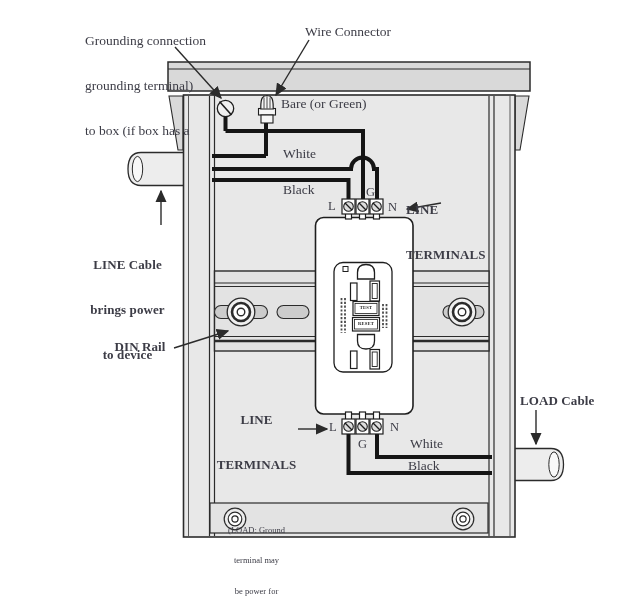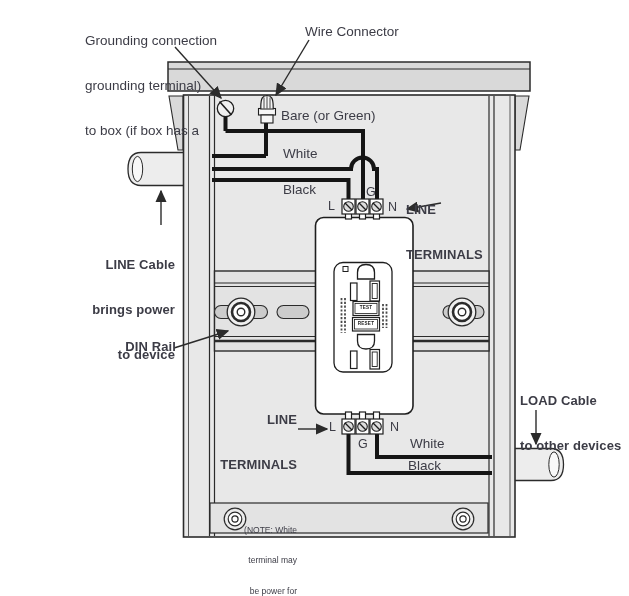--- a/index.html
+++ b/index.html
@@ -1,21 +1,21 @@
 <!DOCTYPE html>
 <html><head>
 <meta charset="utf-8">
 <style>
   body{margin:0;background:#fff}
   .canvas{position:relative;width:629px;height:596px;background:#ffffff;
-    font-family:Liberation Sans, sans-serif;color:#3c3c46;overflow:hidden}
+    font-family:Liberation Serif, serif;color:#3c3c46;overflow:hidden}
   .svgabs{position:absolute;left:0;top:0}
   .t{position:absolute;font-size:13.5px;line-height:15px;white-space:pre}
   .b{font-weight:bold;font-size:13px;letter-spacing:.1px}
-  .r{text-align:right}
+  .r{text-align:center}
   .s{font-size:8.5px;line-height:10.3px}
   .term{position:absolute;font-size:12.5px;line-height:14px}
   .micro{position:absolute;font-size:4.6px;font-weight:bold;letter-spacing:.2px;
     text-align:center;color:#222;line-height:5px}
 </style>
 </head>
 <body>
 
 <div class="canvas">
 
@@ -179,21 +179,21 @@
 </svg>
 
 <div class="t" style="left:85px;top:3px">
   <div>Grounding connection</div>
   <div>grounding terminal)</div>
   <div>to box (if box has a</div>
 </div>
 
 <div class="t" style="left:305px;top:24px">Wire Connector</div>
 
-<div class="t" style="left:281px;top:108px">Bare (or Green)</div>
+<div class="t" style="left:281px;top:96px">Bare (or Green)</div>
 <div class="t" style="left:283px;top:146px">White</div>
 <div class="t" style="left:283px;top:182px">Black</div>
 
 <div class="t b" style="left:406px;top:172px">
   <div>LINE</div>
   <div>TERMINALS</div>
 </div>
 
 <div class="term" style="left:328px;top:199px">L</div>
 <div class="term" style="left:366px;top:185px">G</div>
@@ -204,36 +204,35 @@
   <div>brings power</div>
   <div>to device</div>
 </div>
 
 <div class="t b r" style="left:104px;top:339px;width:72px">DIN Rail</div>
 
 <div class="t r" style="left:216px;top:382px;width:81px">
   <div class="b">LINE</div>
   <div class="b">TERMINALS</div>
   <div class="s" style="margin-top:2px">
-    <div>(NOTE: White</div>
+    <div>(LOAD: Ground</div>
     <div>terminal may</div>
     <div>be power for</div>
     
     
   </div>
 </div>
 
 <div class="term" style="left:329px;top:420px">L</div>
 <div class="term" style="left:358px;top:437px">G</div>
 <div class="term" style="left:390px;top:420px">N</div>
 
 <div class="t" style="left:410px;top:436px">White</div>
 <div class="t" style="left:408px;top:458px">Black</div>
 
 <div class="t b" style="left:520px;top:363px">
   <div>LOAD Cable</div>
-  <div>to other devices</div>
 </div>
 
 <div class="micro" style="left:353px;top:304.5px;width:26px">TEST</div>
 <div class="micro" style="left:352.5px;top:320.5px;width:27px">RESET</div>
 
 </div>
 
 </body></html>

